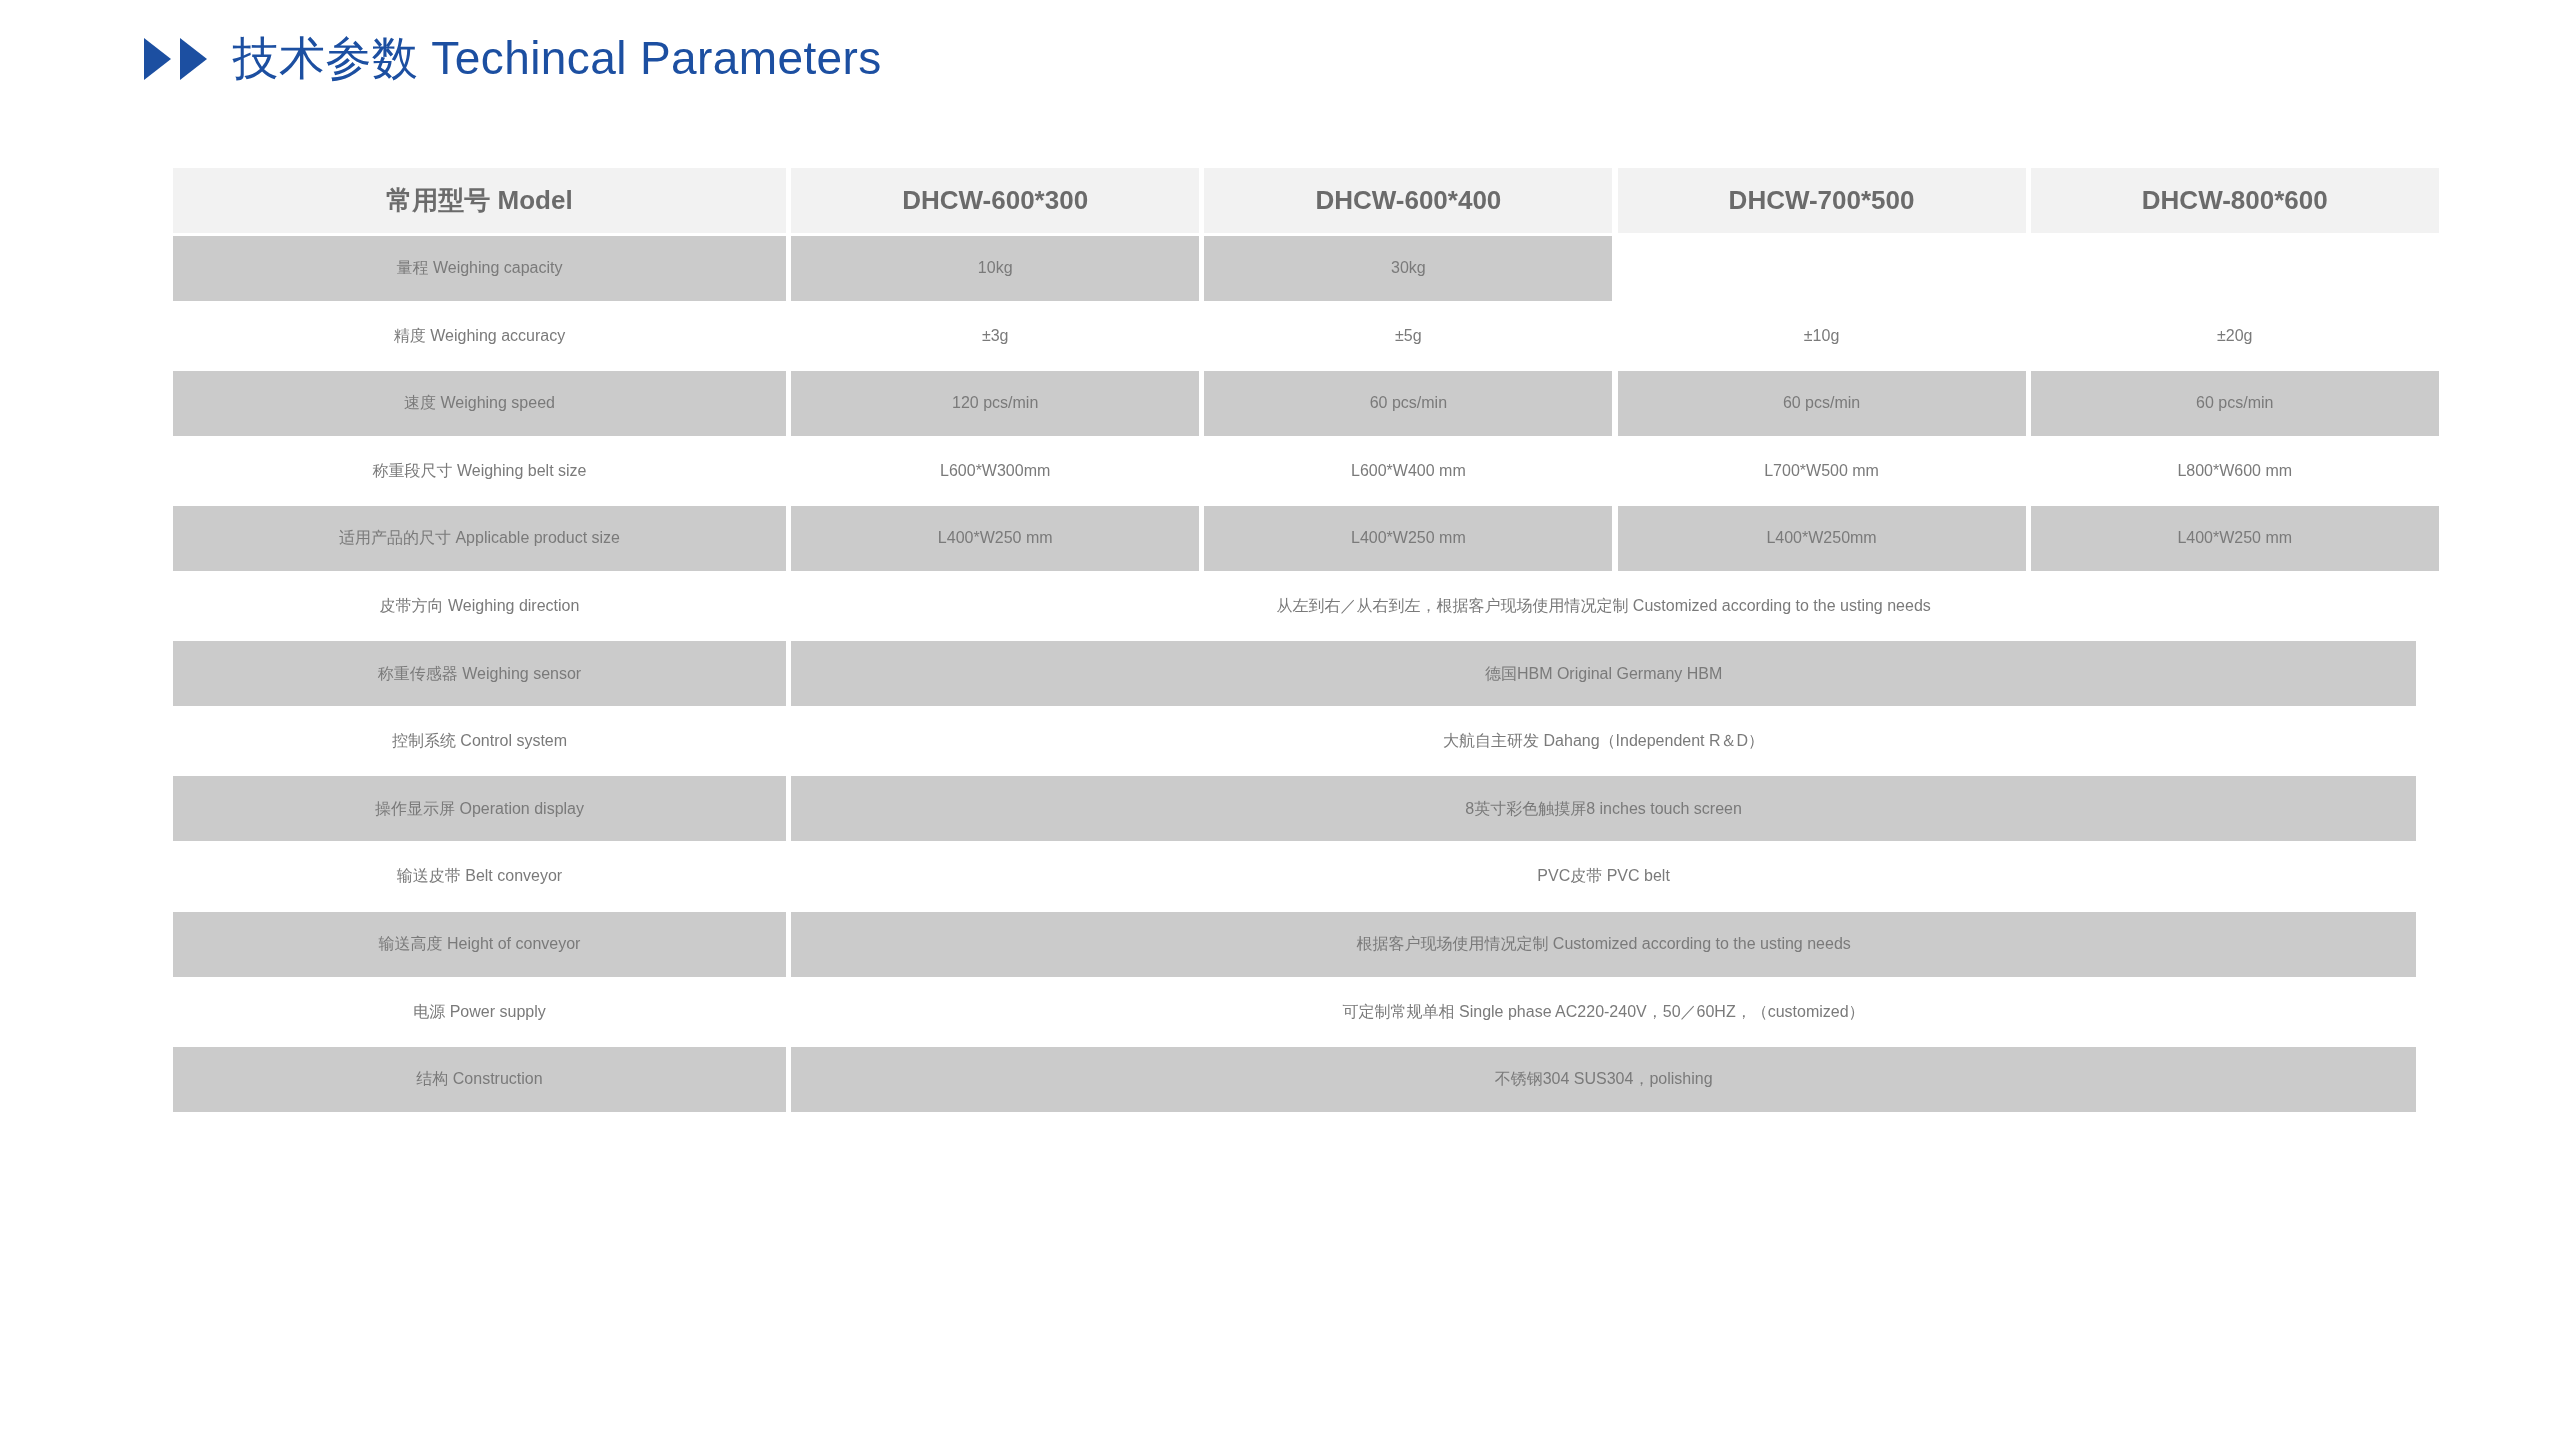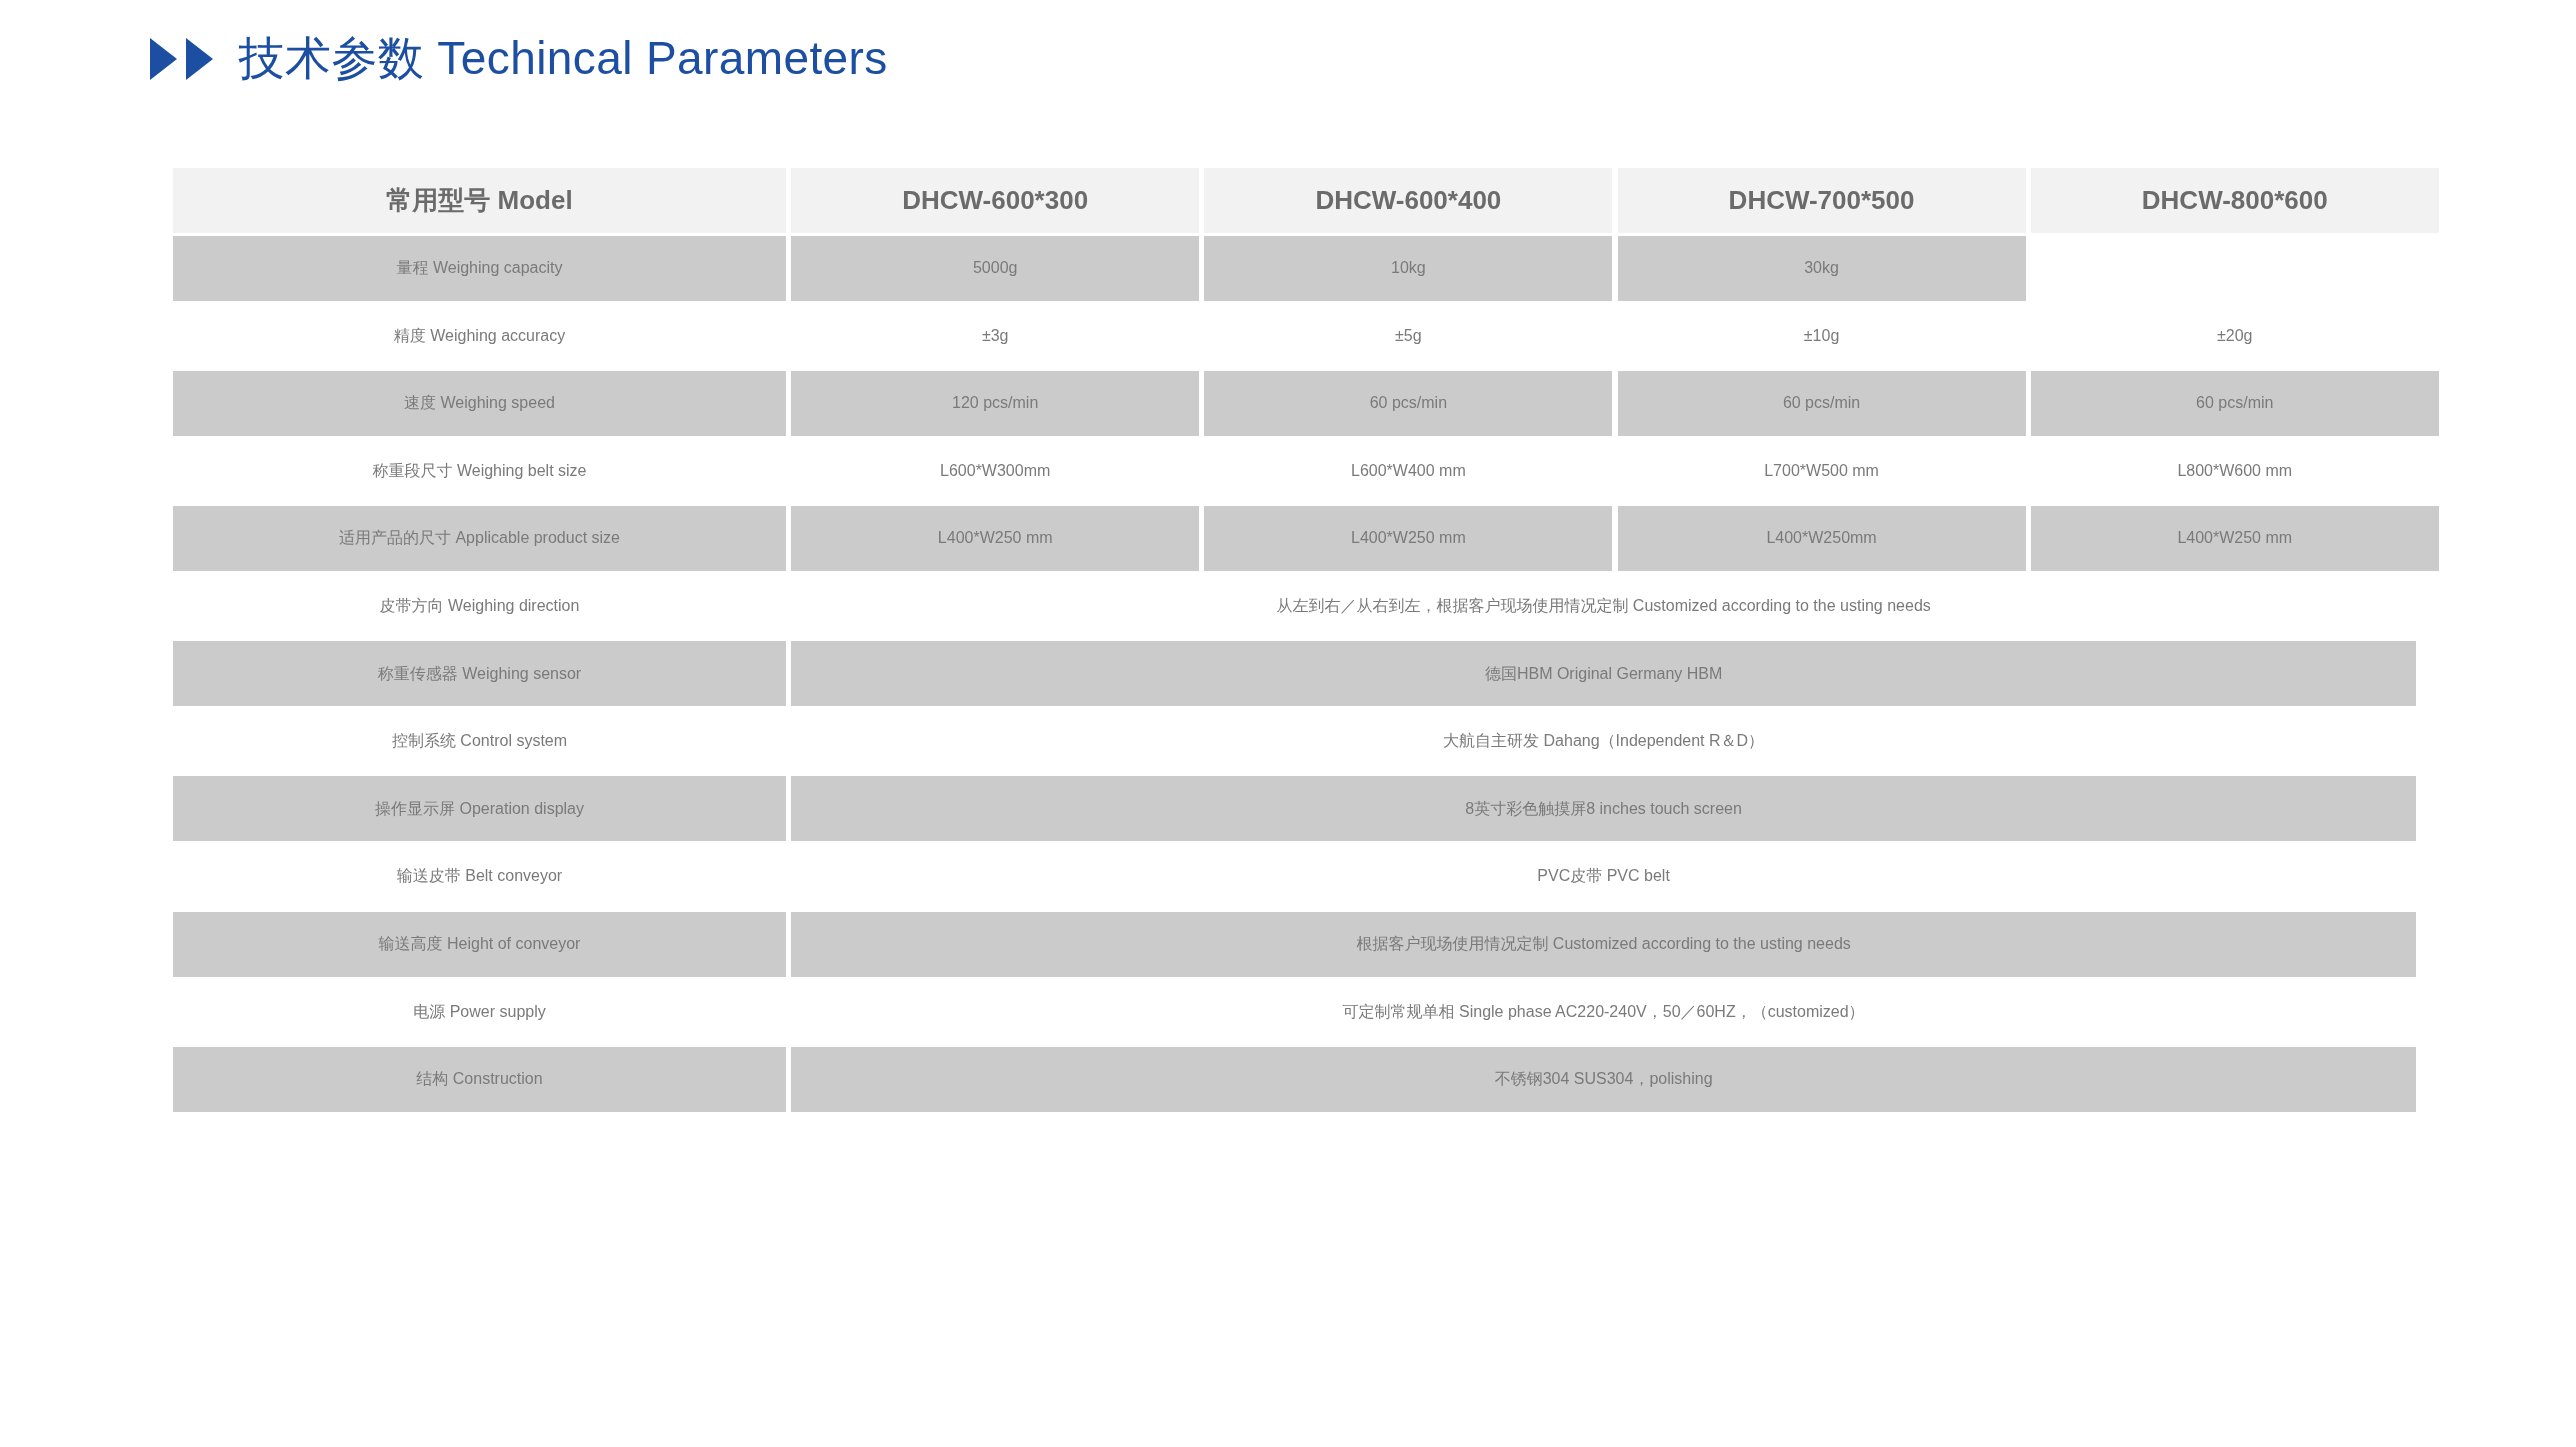--- a/index.html
+++ b/index.html
@@ -13,21 +13,21 @@
   .page {
     position: relative;
     width: 2576px;
     height: 1448px;
     background: #ffffff;
   }
 
   
   .title-block {
     position: absolute;
-    left: 150px;
+    left: 144px;
     top: 24px;
     display: flex;
     align-items: center;
     height: 67px;
   }
   .arrows {
     display: flex;
     align-items: center;
     gap: 8.6px;
     margin-right: 26px;
@@ -105,21 +105,20 @@
   <div class="table" id="table-root">
       <div class="row header">
         <div class="cell bg-light label">常用型号 Model</div>
         <div class="cell bg-light val">DHCW-600*300</div>
         <div class="cell bg-light val">DHCW-600*400</div>
         <div class="cell bg-light val">DHCW-700*500</div>
         <div class="cell bg-light val">DHCW-800*600</div>
       </div>
       <div class="row">
         <div class="cell label bg-gray">量程 Weighing capacity</div>
-        <div class="cell val bg-gray">5000g</div>
         <div class="cell val bg-gray">10kg</div>
         <div class="cell val bg-gray">30kg</div>
       </div>
       <div class="row">
         <div class="cell label bg-white">精度 Weighing accuracy</div>
         <div class="cell val bg-white">±3g</div>
         <div class="cell val bg-white">±5g</div>
         <div class="cell val bg-white">±10g</div>
         <div class="cell val bg-white">±20g</div>
       </div>

